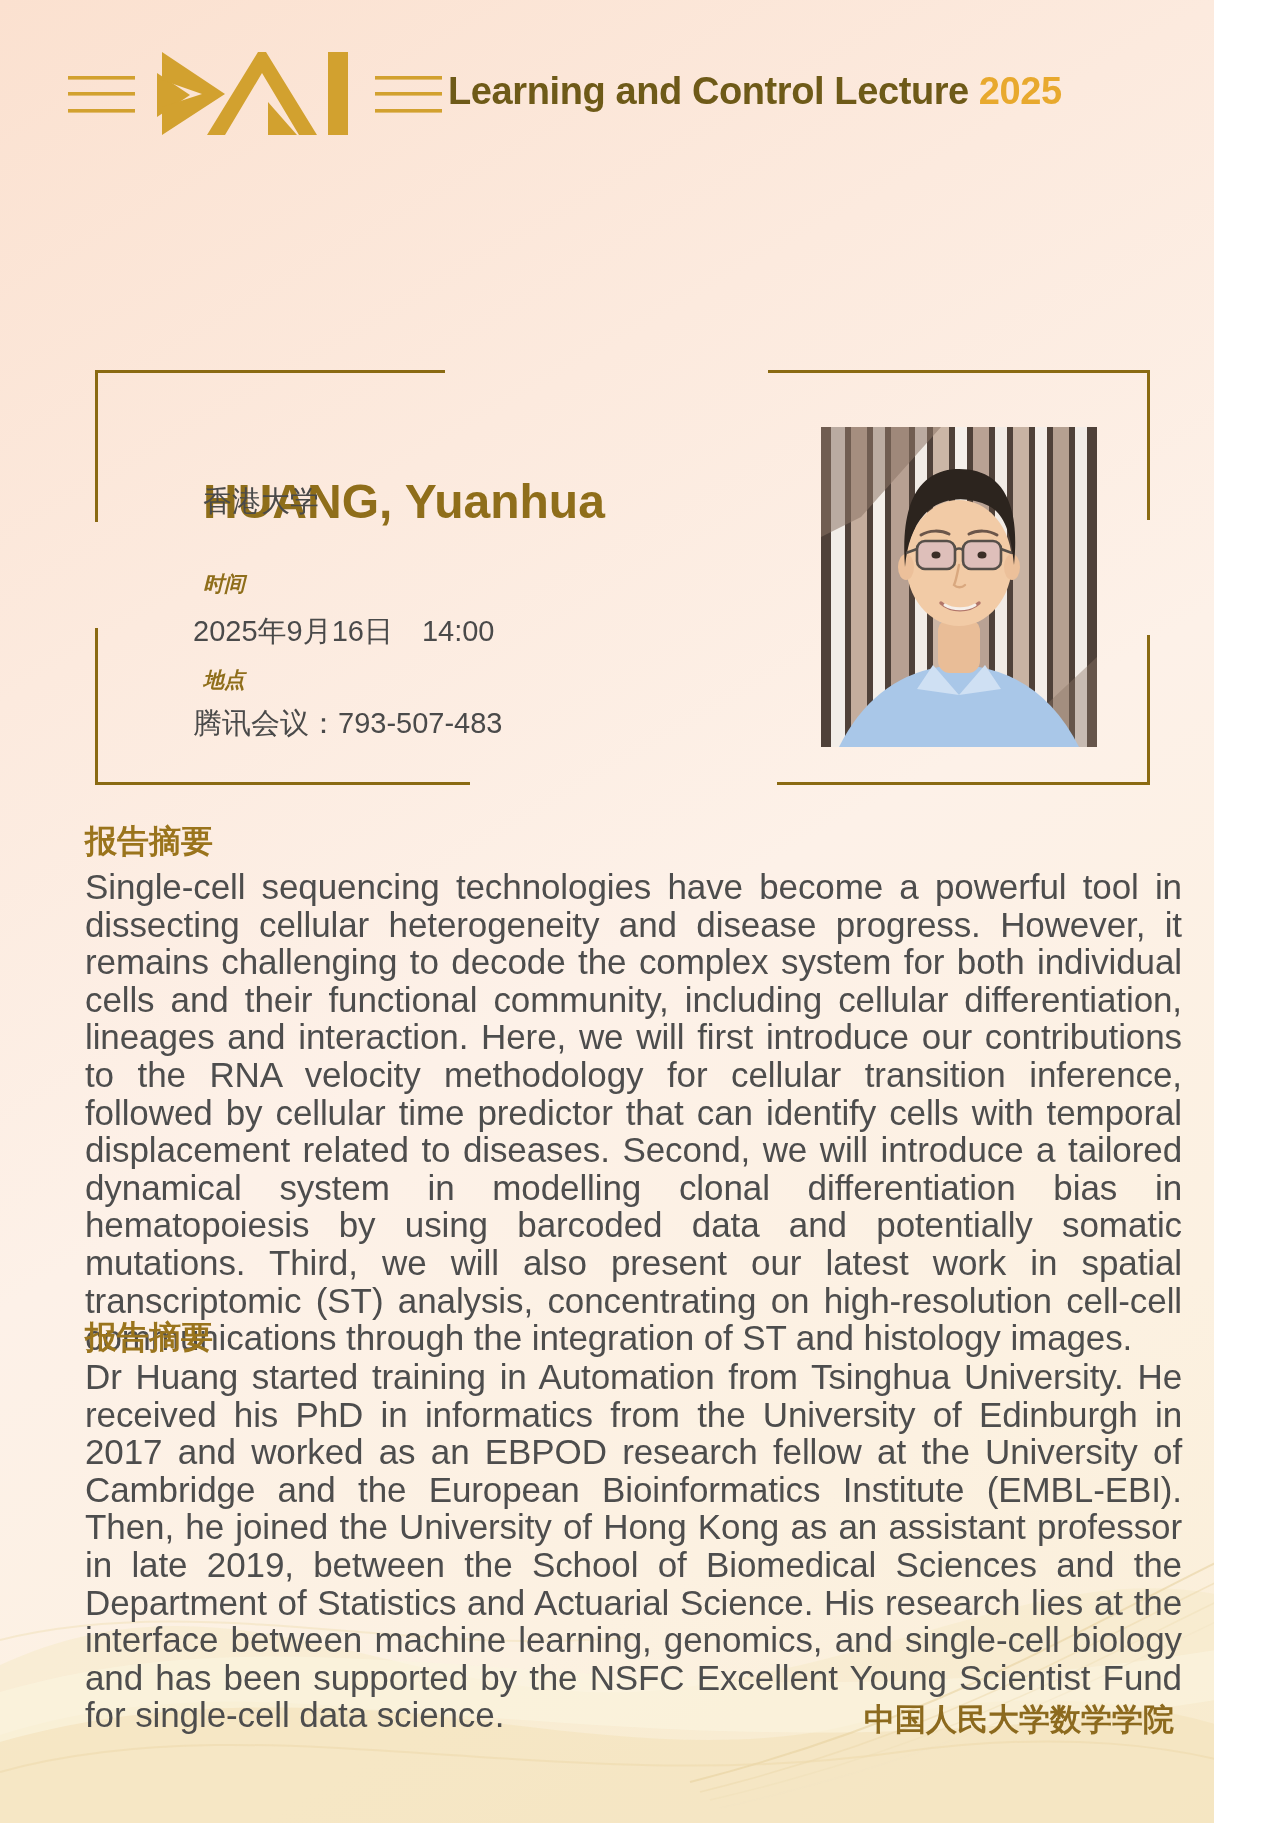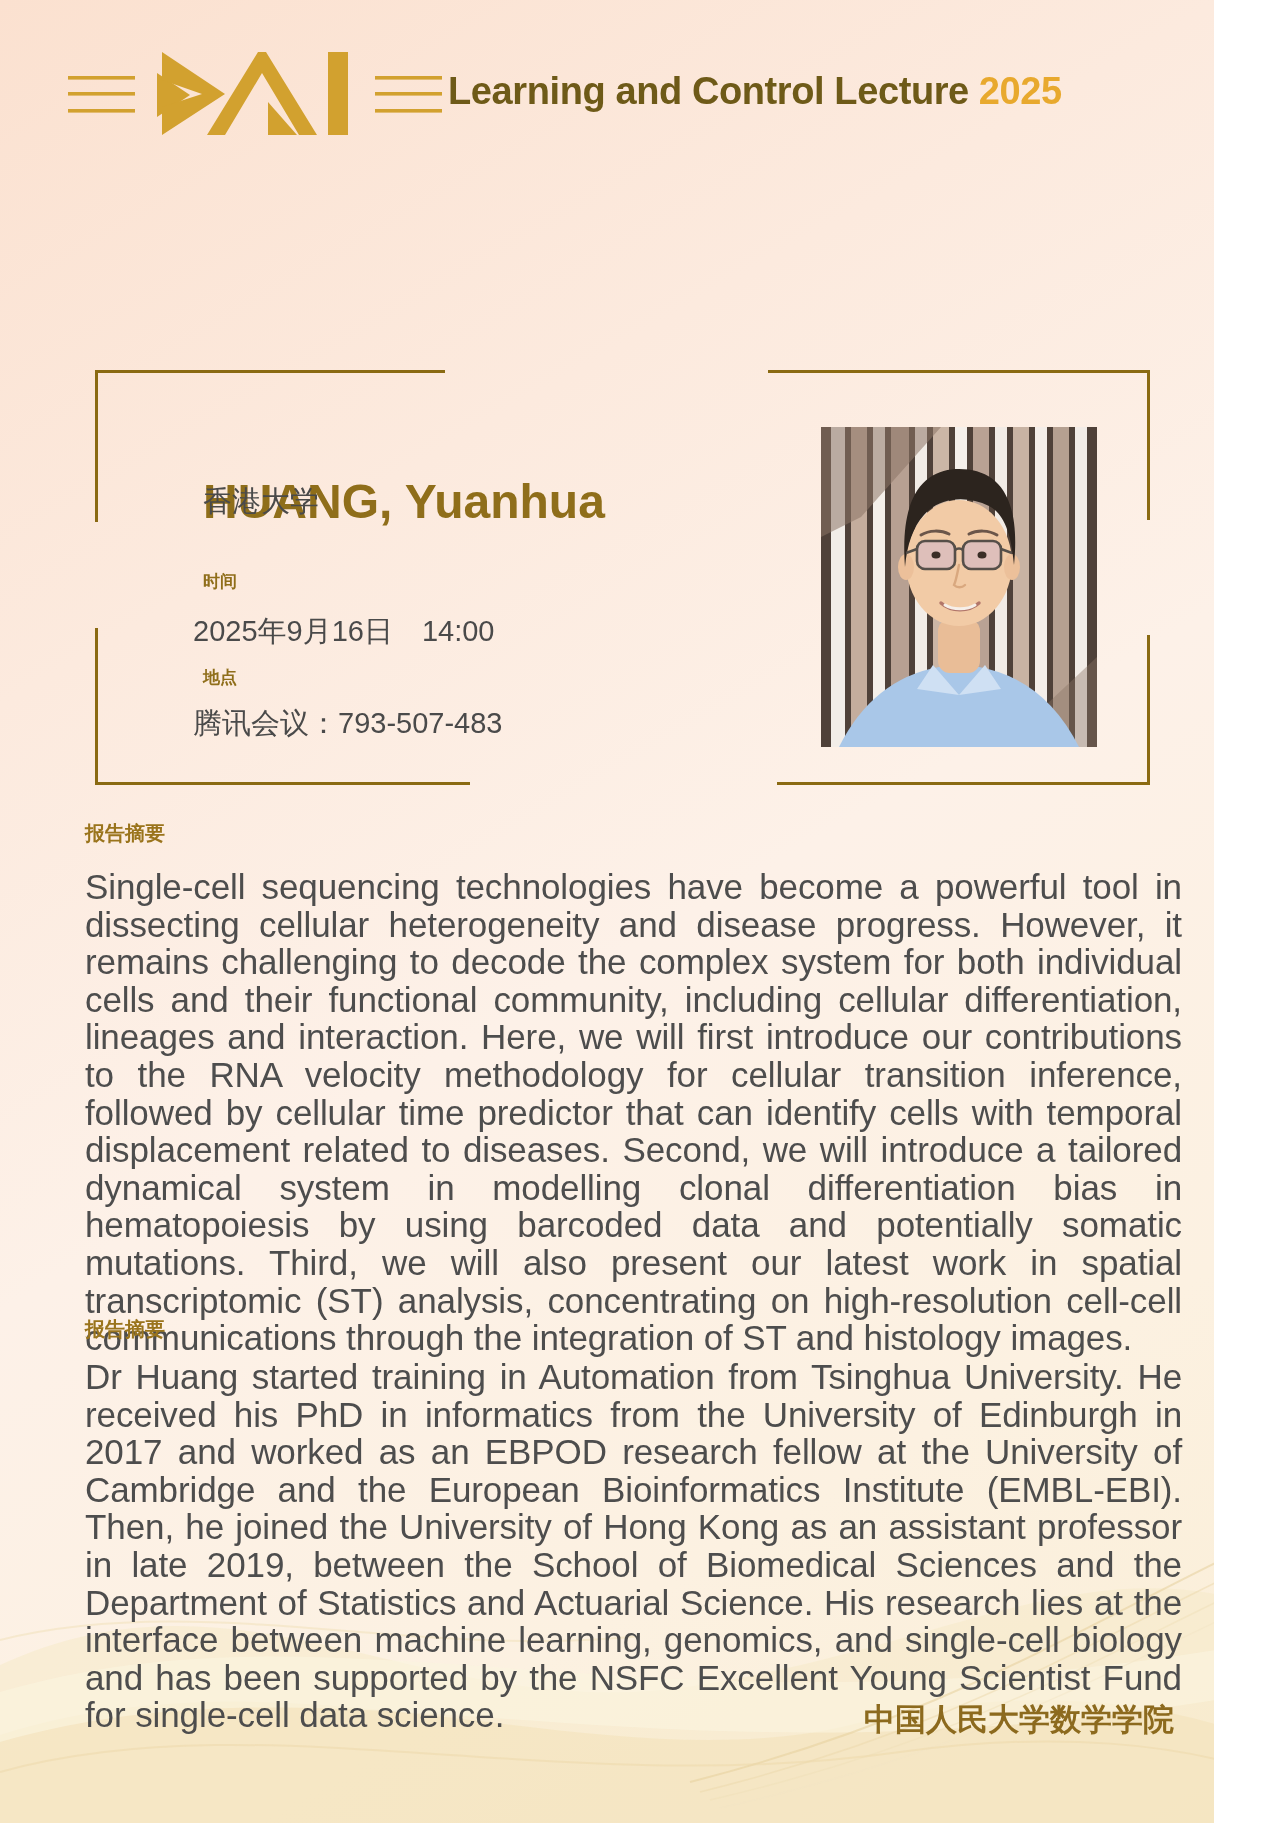--- a/index.html
+++ b/index.html
@@ -15,26 +15,26 @@
   .hdr-title{left:448px;top:70px;font-size:38px;font-weight:bold;letter-spacing:-0.4px;color:#6E5A18;white-space:nowrap;}
   .hdr-title .yr{color:#E8A92E;margin-left:10px;}
   
   .lec-title{left:45px;top:182px;width:1000px;text-align:center;color:#3D3D3D;
              font-size:42px;line-height:53px;font-weight:600;letter-spacing:-0.3px;}
   
   .fr{background:#8A6A12;}
   
   .sp-name{left:203px;top:427px;font-size:48px;font-weight:bold;color:#8F6E1A;white-space:nowrap;margin-top:47px;}
   .sp-aff{left:203px;top:482px;font-size:29px;color:#4A4A4A;}
-  .sp-lbl{left:203px;top:570px;font-size:17px;font-weight:bold;color:#8F6E1A;}
+  .sp-lbl{left:203px;top:570px;font-size:21px;font-weight:bold;color:#8F6E1A;font-style:italic;}
   .sp-lbl2{top:666px;}
   .sp-val{left:193px;top:612px;font-size:29px;color:#4A4A4A;white-space:nowrap;}
   .sp-val2{top:704px;}
   
-  .sec-h{left:85px;font-size:20px;font-weight:bold;color:#9A741C;}
+  .sec-h{left:85px;font-size:32px;font-weight:bold;color:#9A741C;}
   .sec-h.abstract{top:820px;}
   .sec-h.bio{top:1316px;}
   .sec-body{left:85px;width:1097px;font-size:35px;line-height:37.6px;color:#4D4D4D;
             text-align:justify;letter-spacing:-0.1px;}
   .sec-body.abstract{top:868px;}
   .sec-body.bio{top:1358px;}
   
   .footer{right:40px;top:1696px;text-align:right;font-size:31px;line-height:48px;
           font-weight:bold;color:#8C6A1E;}
   .photo{left:821px;top:427px;width:276px;height:320px;}

